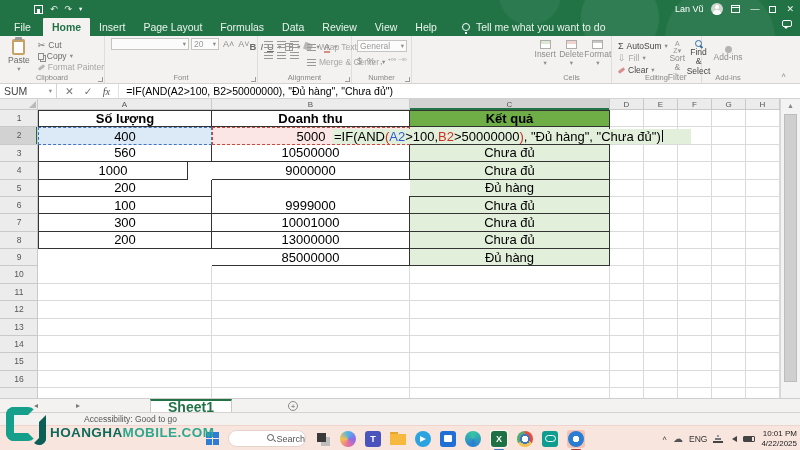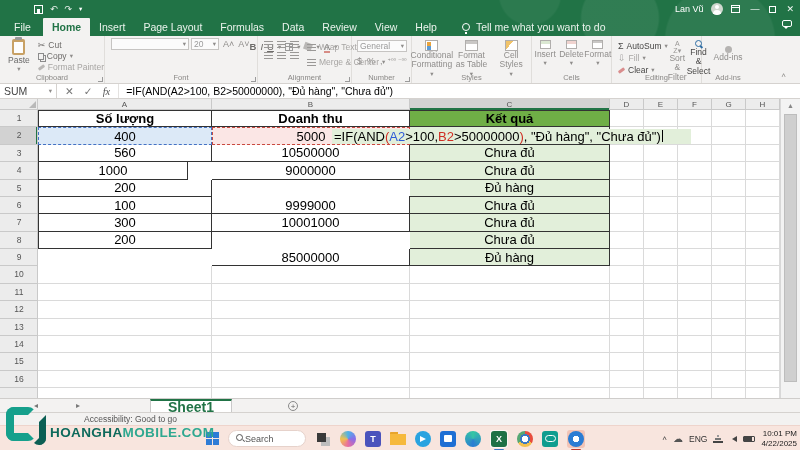--- a/index.html
+++ b/index.html
@@ -137,21 +137,21 @@
   .statusbar span{margin-left:84px;}
 
   
   .taskbar{position:absolute;left:0;top:425px;width:800px;height:25px;background:#F8E5DE;border-top:1px solid #eed4cc;}
   .tbicons{position:absolute;left:206px;top:0;height:25px;display:flex;align-items:center;gap:9px;}
   .winlogo{width:13px;height:13px;background:
      linear-gradient(#2f7cd6,#2f7cd6) 0 0/6px 6px no-repeat,
      linear-gradient(#2f7cd6,#2f7cd6) 7px 0/6px 6px no-repeat,
      linear-gradient(#2f7cd6,#2f7cd6) 0 7px/6px 6px no-repeat,
      linear-gradient(#2f7cd6,#2f7cd6) 7px 7px/6px 6px no-repeat;}
-  .searchpill{width:78px;height:17px;background:#fff;border:1px solid #e6d2cb;border-radius:9px;display:flex;align-items:center;padding-left:7px;color:#555;font-size:9px;}
+  .searchpill{width:78px;height:17px;background:#fff;border:1px solid #e6d2cb;border-radius:9px;display:flex;align-items:center;padding-left:7px;color:#555;font-size:9px;justify-content:flex-end;}
   .smag{display:inline-block;width:9px;height:9px;position:relative;}
   .smag:before{content:"";position:absolute;left:0;top:0;width:5px;height:5px;border:1.4px solid #555;border-radius:50%;}
   .smag:after{content:"";position:absolute;left:6px;top:6px;width:3px;height:1.4px;background:#555;transform:rotate(45deg);}
   .appicon{width:16px;height:16px;border-radius:3px;position:relative;display:flex;align-items:center;justify-content:center;font-size:8px;color:#fff;}
   .i-taskview{background:linear-gradient(#3a3a3a,#3a3a3a) 2px 2px/9px 9px no-repeat,linear-gradient(#bdbdbd,#bdbdbd) 6px 6px/9px 9px no-repeat;}
   .i-copilot{border-radius:50%;background:conic-gradient(#4fb3e8,#8a6de8,#e86da0,#f2c14e,#4fb3e8);}
   .i-teams{background:#4b53bc;}
   .i-teams:after{content:"T";font-size:9px;font-weight:bold;}
   .i-folder{background:linear-gradient(#f6b93d,#f6b93d) 0 3px/16px 11px no-repeat,linear-gradient(#e8a52c,#e8a52c) 0 1px/8px 4px no-repeat;border-radius:2px;background-color:transparent;}
   .i-telegram{border-radius:50%;background:#2aa3e0;}
@@ -334,40 +334,20 @@
               <span class="lines"></span>
               <span>Merge &amp; Center</span>
               <span class="chev">▾</span>
             </div>
         </div>
       </div>
       <div class="gname">Alignment</div>
         <span class="launcher"></span>
     </div>
 
-    <div class="rgroup" style="left:412px;width:120px">
-      <div class="rbody" style="justify-content:space-around">
-        <div class="stylebtn">
-            <span class="ic-cf"></span>
-            <span>Conditional Formatting</span>
-            <span class="chev">▾</span>
-          </div>
-        <div class="stylebtn">
-            <span class="ic-fat"></span>
-            <span>Format as Table</span>
-            <span class="chev">▾</span>
-          </div>
-        <div class="stylebtn">
-            <span class="ic-cs"></span>
-            <span>Cell Styles</span>
-            <span class="chev">▾</span>
-          </div>
-      </div>
-      <div class="gname">Styles</div>
-    </div>
 
     <div class="rgroup" style="left:532px;width:80px">
       <div class="rbody" style="justify-content:space-around">
         <div class="cellbtn">
             <span class="ic-ins"></span>
             <span>Insert</span>
             <span class="chev">▾</span>
           </div>
         <div class="cellbtn">
             <span class="ic-del"></span>
@@ -521,20 +501,21 @@
         <div class="cell" style="left: 708px; top: 86.9px; width: 34px; height: 17.38px;"></div>
         <div class="cell tb tb-l" style="left: 0px; top: 104.28px; width: 174px; height: 17.38px;">300</div>
         <div class="cell tb" style="left: 174px; top: 104.28px; width: 198px; height: 17.38px;">10001000</div>
         <div class="cell tb cgreen" style="left: 372px; top: 104.28px; width: 200px; height: 17.38px;">Chưa đủ</div>
         <div class="cell" style="left: 572px; top: 104.28px; width: 34px; height: 17.38px;"></div>
         <div class="cell" style="left: 606px; top: 104.28px; width: 34px; height: 17.38px;"></div>
         <div class="cell" style="left: 640px; top: 104.28px; width: 34px; height: 17.38px;"></div>
         <div class="cell" style="left: 674px; top: 104.28px; width: 34px; height: 17.38px;"></div>
         <div class="cell" style="left: 708px; top: 104.28px; width: 34px; height: 17.38px;"></div>
         <div class="cell tb tb-l" style="left: 0px; top: 121.66px; width: 174px; height: 17.38px;">200</div>
+        <div class="cell tb" style="left: 174px; top: 121.66px; width: 198px; height: 17.38px;">13000000</div>
         <div class="cell tb cgreen" style="left: 372px; top: 121.66px; width: 200px; height: 17.38px;">Chưa đủ</div>
         <div class="cell" style="left: 572px; top: 121.66px; width: 34px; height: 17.38px;"></div>
         <div class="cell" style="left: 606px; top: 121.66px; width: 34px; height: 17.38px;"></div>
         <div class="cell" style="left: 640px; top: 121.66px; width: 34px; height: 17.38px;"></div>
         <div class="cell" style="left: 674px; top: 121.66px; width: 34px; height: 17.38px;"></div>
         <div class="cell" style="left: 708px; top: 121.66px; width: 34px; height: 17.38px;"></div>
         <div class="cell tb" style="left: 174px; top: 139.04px; width: 198px; height: 17.38px;">85000000</div>
         <div class="cell tb cgreen" style="left: 372px; top: 139.04px; width: 200px; height: 17.38px;">Đủ hàng</div>
         <div class="cell" style="left: 572px; top: 139.04px; width: 34px; height: 17.38px;"></div>
         <div class="cell" style="left: 606px; top: 139.04px; width: 34px; height: 17.38px;"></div>

